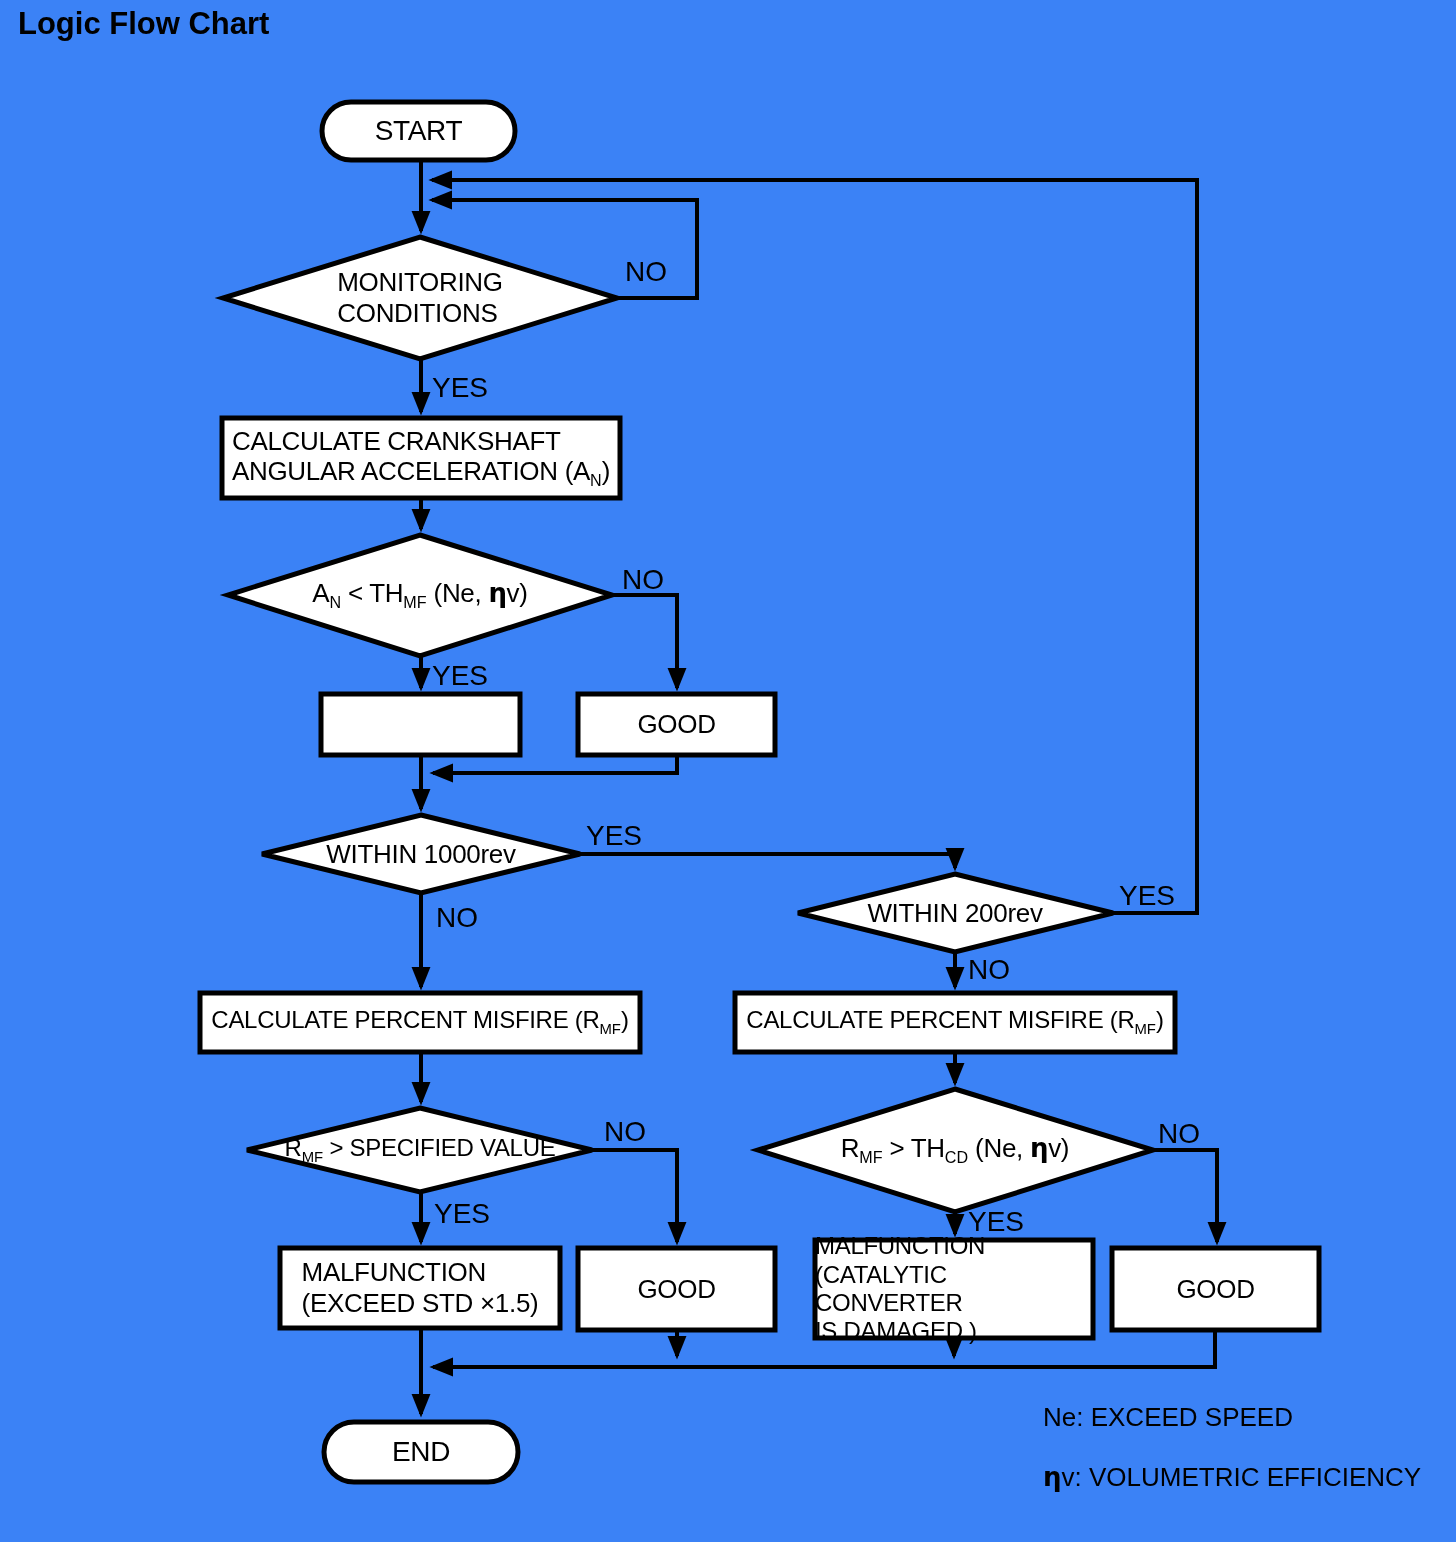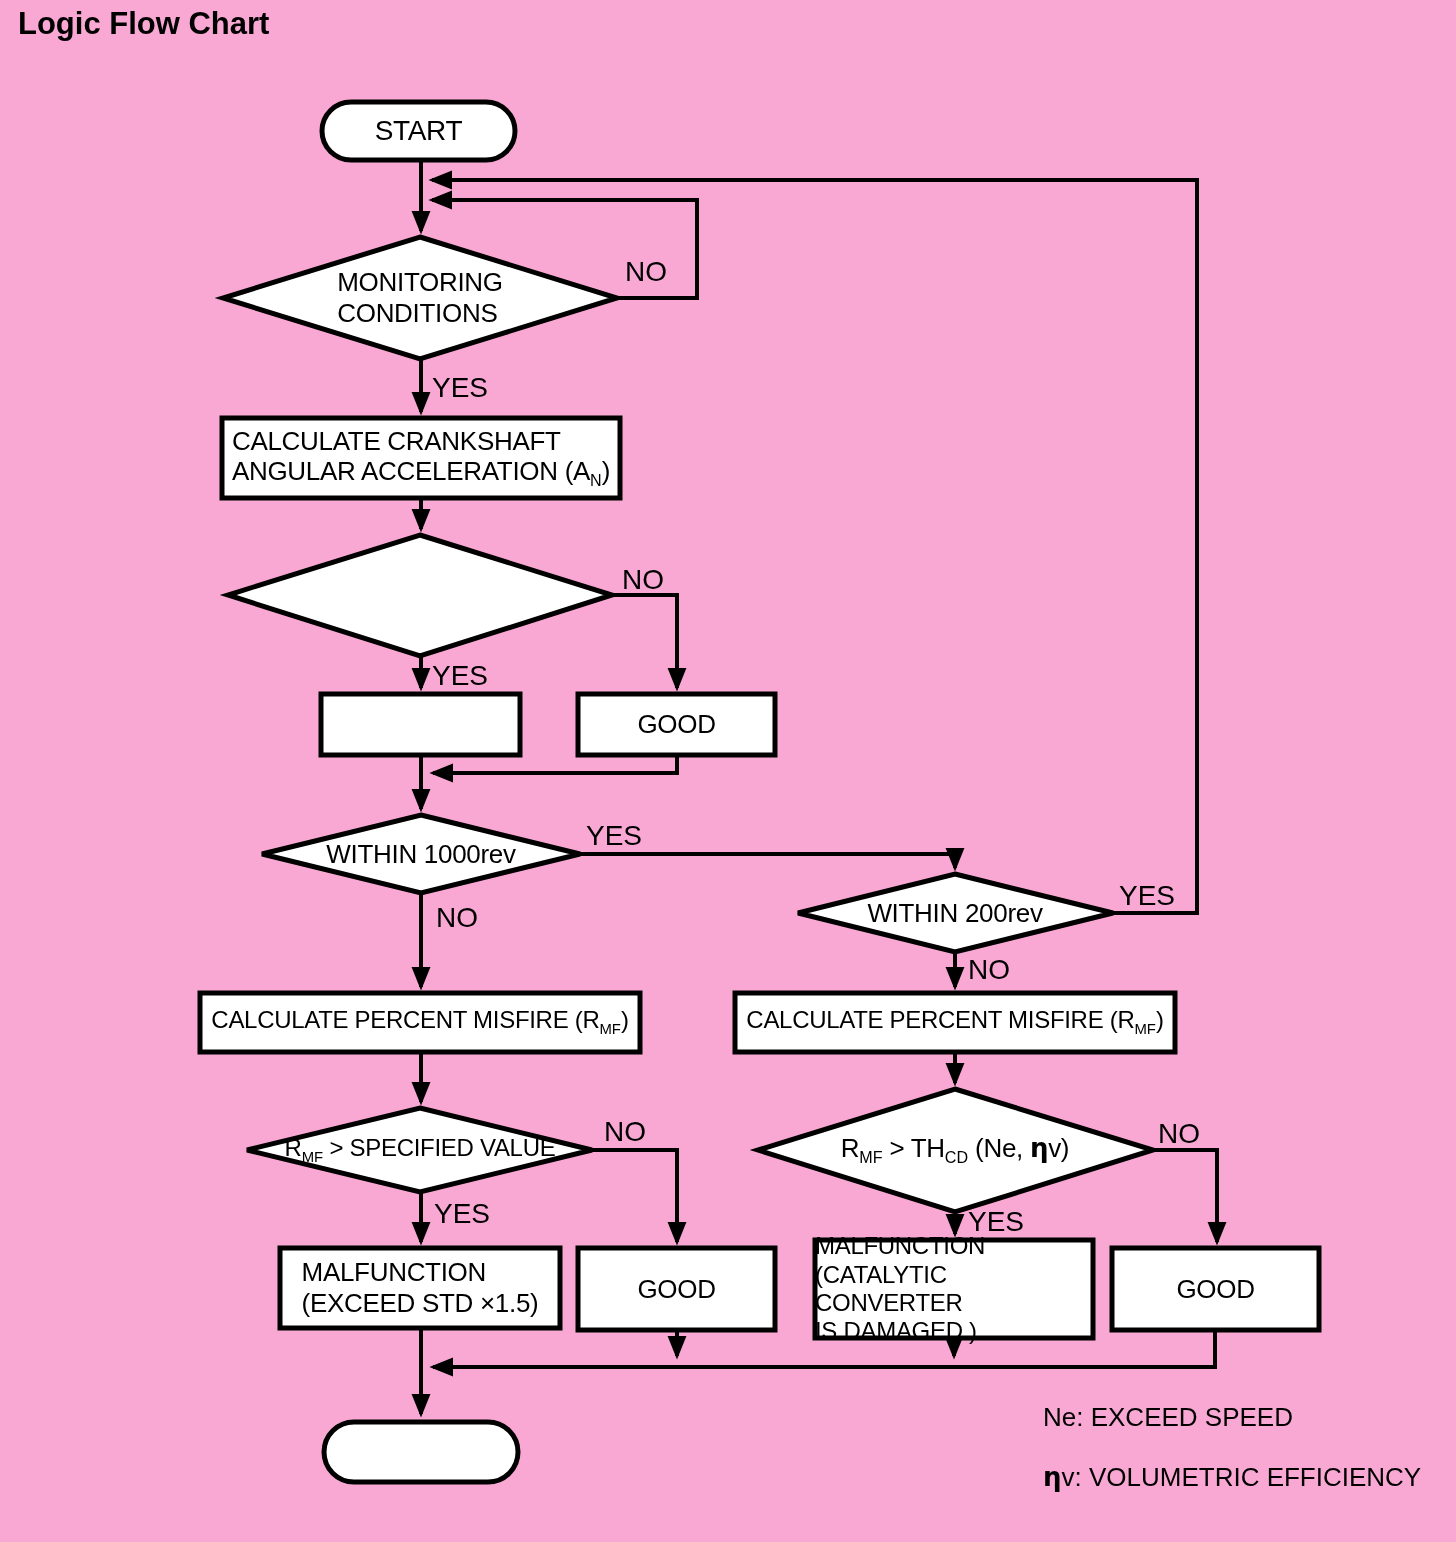--- a/index.html
+++ b/index.html
@@ -1,16 +1,16 @@
 <!DOCTYPE html>
 <html><head>
 <meta charset="utf-8">
 <style>
   html,body{margin:0;padding:0;background:#ffffff;}
-  .stage{position:relative;width:1456px;height:1542px;background:#f9a8d4;color:#000;
+  .stage{position:relative;width:1456px;height:1542px;background:#3b82f6;color:#000;
          font-family:"Liberation Sans","DejaVu Sans",sans-serif;overflow:hidden;}
   .stage svg{position:absolute;left:0;top:0;}
   .title{position:absolute;left:18px;top:6px;font-size:31px;font-weight:bold;}
   .txt{position:absolute;display:flex;align-items:center;justify-content:center;
        font-size:26px;line-height:1.18;letter-spacing:-0.3px;}
   .txt.small{font-size:24px;}
   .lbl{position:absolute;font-size:28px;}
   sub{font-size:62%;letter-spacing:0;}
   .eta{font-weight:bold;font-family:"DejaVu Sans","Liberation Sans",sans-serif;}
   .legend-line{position:absolute;font-size:26px;}
@@ -83,20 +83,23 @@
   <div class="txt" style="left:250px;top:255px;width:340px;height:86px;">
     <span><span>MONITORING</span><br>
           <span>CONDITIONS</span></span>
   </div>
 
   <div class="txt" style="left:222px;top:418px;width:398px;height:80px;">
     <span><span>CALCULATE CRANKSHAFT</span><br>
           <span>ANGULAR ACCELERATION (A</span><sub>N</sub><span>)</span></span>
   </div>
 
+  <div class="txt" style="left:248px;top:555px;width:344px;height:80px;">
+    <span><span>A</span><sub>N</sub><span> &lt; TH</span><sub>MF</sub><span> (Ne,</span>&nbsp;<span class="eta">η</span><span>v)</span></span>
+  </div>
 
   <div class="txt" style="left:578px;top:694px;width:197px;height:61px;">GOOD</div>
 
   <div class="txt" style="left:272px;top:820px;width:298px;height:68px;">WITHIN 1000rev</div>
   <div class="txt" style="left:808px;top:880px;width:294px;height:66px;">WITHIN 200rev</div>
 
   <div class="txt small" style="left:200px;top:993px;width:440px;height:59px;">
     <span><span>CALCULATE PERCENT MISFIRE (R</span><sub>MF</sub><span>)</span></span>
   </div>
   <div class="txt small" style="left:735px;top:993px;width:440px;height:59px;">
@@ -117,20 +120,21 @@
   </div>
   <div class="txt" style="left:578px;top:1248px;width:197px;height:82px;">GOOD</div>
 
   <div class="txt small" style="left:815px;top:1240px;width:278px;height:98px;">
     <span><span>MALFUNCTION</span><br>
           <span>(CATALYTIC CONVERTER</span><br>
           <span>IS DAMAGED.)</span></span>
   </div>
   <div class="txt" style="left:1112px;top:1248px;width:207px;height:82px;">GOOD</div>
 
+  <div class="txt" style="left:324px;top:1422px;width:194px;height:60px;font-size:28px;">END</div>
 
   <div class="lbl" style="left:625px;top:256px;">NO</div>
   <div class="lbl" style="left:432px;top:372px;">YES</div>
   <div class="lbl" style="left:622px;top:564px;">NO</div>
   <div class="lbl" style="left:432px;top:660px;">YES</div>
   <div class="lbl" style="left:586px;top:820px;">YES</div>
   <div class="lbl" style="left:436px;top:902px;">NO</div>
   <div class="lbl" style="left:1119px;top:880px;">YES</div>
   <div class="lbl" style="left:968px;top:954px;">NO</div>
   <div class="lbl" style="left:604px;top:1116px;">NO</div>

